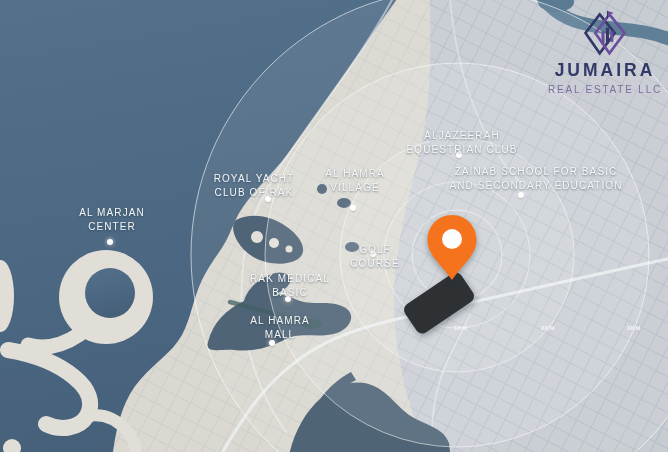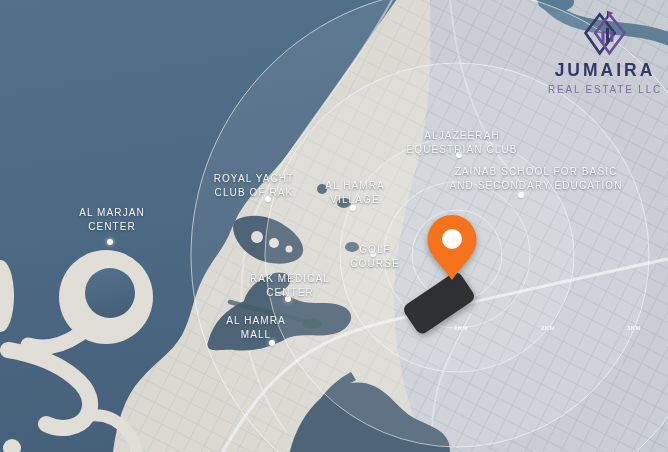--- a/index.html
+++ b/index.html
@@ -163,26 +163,26 @@
 <span class="poi-dot" style="left:268px;top:199px"></span>
 <span class="poi-dot" style="left:353px;top:208px"></span>
 <span class="poi-dot" style="left:459px;top:155px"></span>
 <span class="poi-dot" style="left:521px;top:195px"></span>
 <span class="poi-dot" style="left:373px;top:254px"></span>
 <span class="poi-dot" style="left:288px;top:299px"></span>
 <span class="poi-dot" style="left:272px;top:343px"></span>
 
 <div class="poi-label" style="left:112px;top:219px;width:72px">AL MARJAN CENTER</div>
 <div class="poi-label" style="left:254px;top:185px;width:92px">ROYAL YACHT CLUB OF RAK</div>
-<div class="poi-label" style="left:355px;top:192px;width:72px">AL HAMRA VILLAGE</div>
+<div class="poi-label" style="left:355px;top:180px;width:72px">AL HAMRA VILLAGE</div>
 <div class="poi-label" style="left:462px;top:142px;width:115px">ALJAZEERAH EQUESTRIAN CLUB</div>
 <div class="poi-label" style="left:536px;top:178px;width:178px">ZAINAB SCHOOL FOR BASIC AND SECONDARY EDUCATION</div>
 <div class="poi-label" style="left:375px;top:256px;width:58px">GOLF COURSE</div>
-<div class="poi-label" style="left:290px;top:285px;width:82px">RAK MEDICAL CENTER</div>
-<div class="poi-label" style="left:256px;top:327px;width:72px">AL HAMRA MALL</div>
+<div class="poi-label" style="left:290px;top:285px;width:82px">RAK MEDICAL BASIC</div>
+<div class="poi-label" style="left:280px;top:327px;width:72px">AL HAMRA MALL</div>
 
 <span class="ring-label" style="left:461px;top:328px">1KM</span>
 <span class="ring-label" style="left:548px;top:328px">2KM</span>
 <span class="ring-label" style="left:634px;top:328px">3KM</span>
 
 <div class="brand">
   <svg class="brand-icon" width="46" height="50" viewBox="0 0 52 54">
     <path class="d-navy" d="M20 6 L37 27 L20 50 L4 27 Z"></path>
     <path class="d-purple" d="M31 6 L48 27 L31 50 L15 27 Z"></path>
     <rect class="b-purple" x="22" y="25" width="3.5" height="14"></rect>

